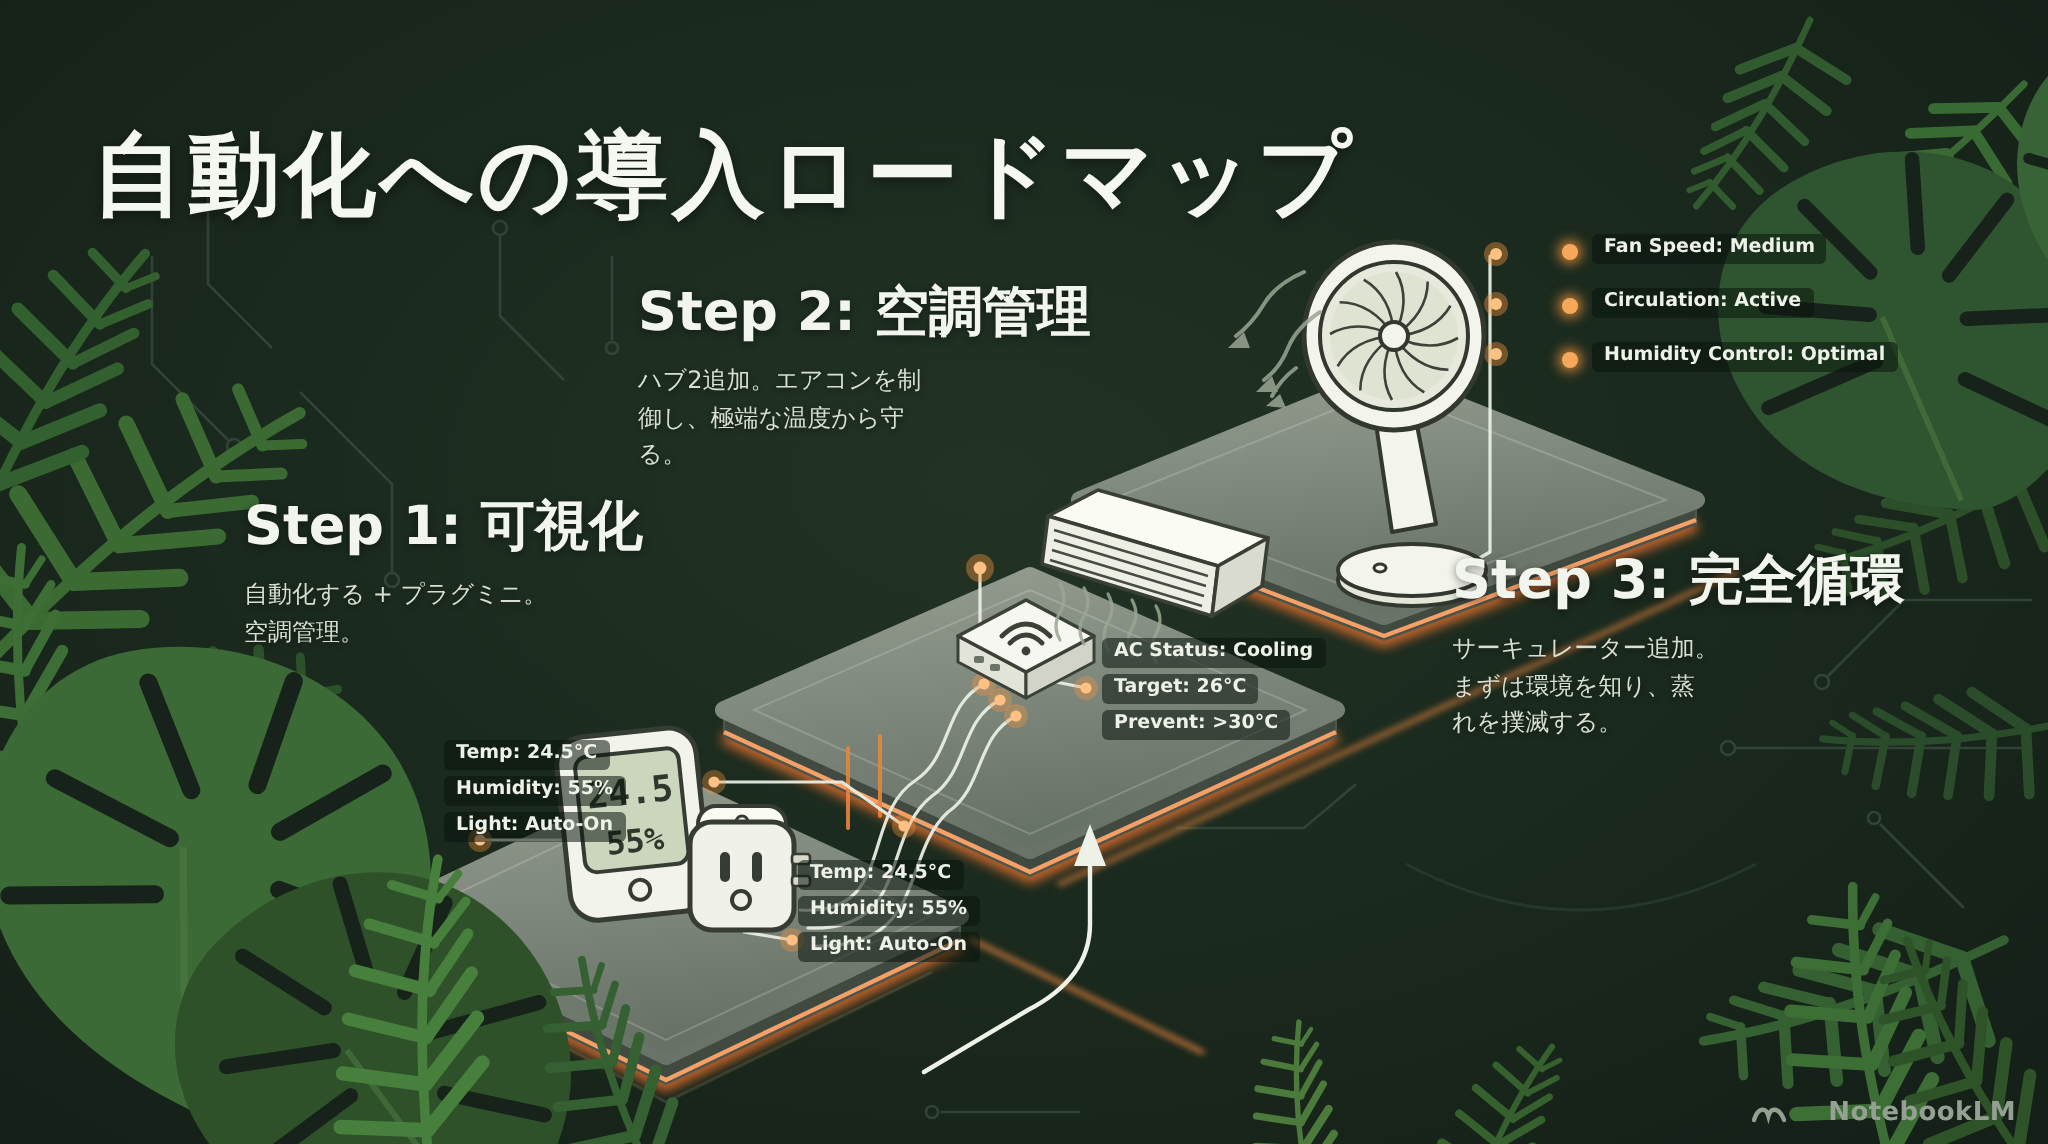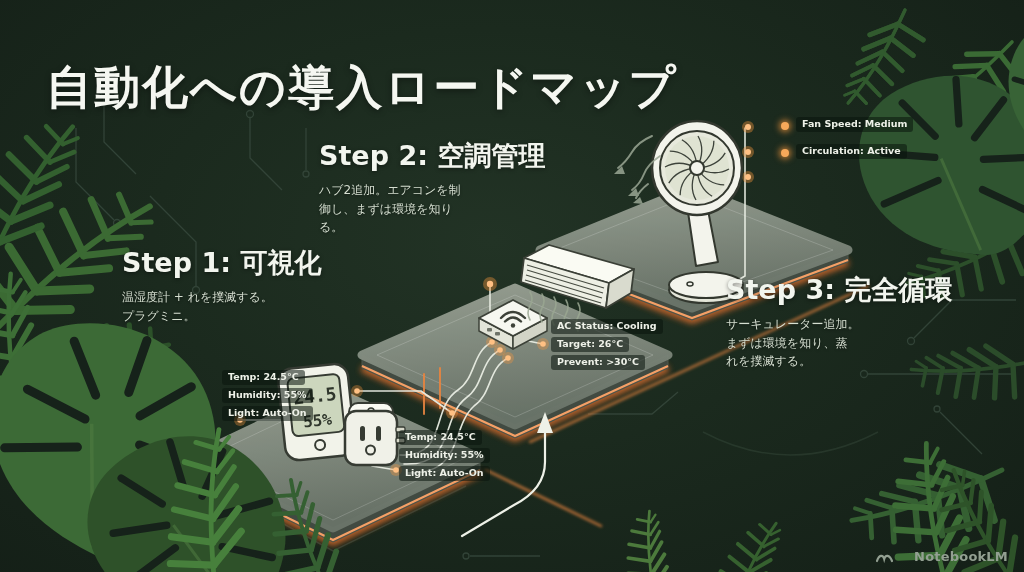--- a/index.html
+++ b/index.html
@@ -32,21 +32,21 @@
   .sensor-right{left:399px;top:430px;}
   .ac-left{left:411px;top:248px;}
   .ac-right{left:551px;top:319px;}
   .fan-labels{left:741px;top:117px;}
   .fan-row{display:flex;align-items:center;margin-bottom:9px;padding-left:40px;}
   .dot{
     width:8px;height:8px;border-radius:50%;background:#f6a85a;margin-right:7px;
     box-shadow:0 0 6px 2px rgba(246,150,60,.75);flex:0 0 auto;
   }
   .footer{
-    position:absolute;right:16px;bottom:8px;display:flex;align-items:center;gap:21px;
+    position:absolute;right:16px;bottom:8px;display:flex;align-items:flex-start;gap:21px;
     color:#93a092;font-size:13px;font-weight:bold;letter-spacing:.2px;
   }
 </style>
 </head>
 <body>
 
 <div class="canvas">
 
   <svg class="layer" width="1024" height="572" viewBox="0 0 1024 572">
     <defs>
@@ -367,30 +367,30 @@
       <use href="#fern" transform="translate(950,600) rotate(-25) scale(1.6)" color="#3d6e36"></use>
       <use href="#fern" transform="translate(1020,592) rotate(-45) scale(1.4)" color="#2e5329"></use>
     </g>
   </svg>
 
   <h1 class="title">自動化への導入ロードマップ</h1>
 
   <div class="step-block step1">
     <div class="step-heading">Step 1: 可視化</div>
     <div class="step-body">
-      <div>温湿度計 + れを撲滅する。</div>
-      <div>プラグミニ。</div>
+      <div>自動化する + プラグミニ。</div>
+      <div>空調管理。</div>
     </div>
   </div>
 
   <div class="step-block step2">
     <div class="step-heading">Step 2: 空調管理</div>
     <div class="step-body">
       <div>ハブ2追加。エアコンを制</div>
-      <div>御し、まずは環境を知り</div>
+      <div>御し、極端な温度から守</div>
       <div>る。</div>
     </div>
   </div>
 
   <div class="step-block step3">
     <div class="step-heading">Step 3: 完全循環</div>
     <div class="step-body">
       <div>サーキュレーター追加。</div>
       <div>まずは環境を知り、蒸</div>
       <div>れを撲滅する。</div>
@@ -418,20 +418,24 @@
 
   <div class="pillgroup fan-labels">
     <div class="fan-row">
       <span class="dot"></span>
       <span class="pill">Fan Speed: Medium</span>
     </div>
     <div class="fan-row">
       <span class="dot"></span>
       <span class="pill">Circulation: Active</span>
     </div>
+    <div class="fan-row">
+      <span class="dot"></span>
+      <span class="pill">Humidity Control: Optimal</span>
+    </div>
   </div>
 
   <div class="footer">
     <svg width="17" height="14" viewBox="0 0 17 14">
       <path d="M1,11 C3,4.5 7,4.5 8.2,9 C9.4,4.5 13.5,4.5 16,11" fill="none" stroke="#93a092" stroke-width="2.2" stroke-linecap="round"></path>
     </svg>
     <span>NotebookLM</span>
   </div>
 
 </div>

